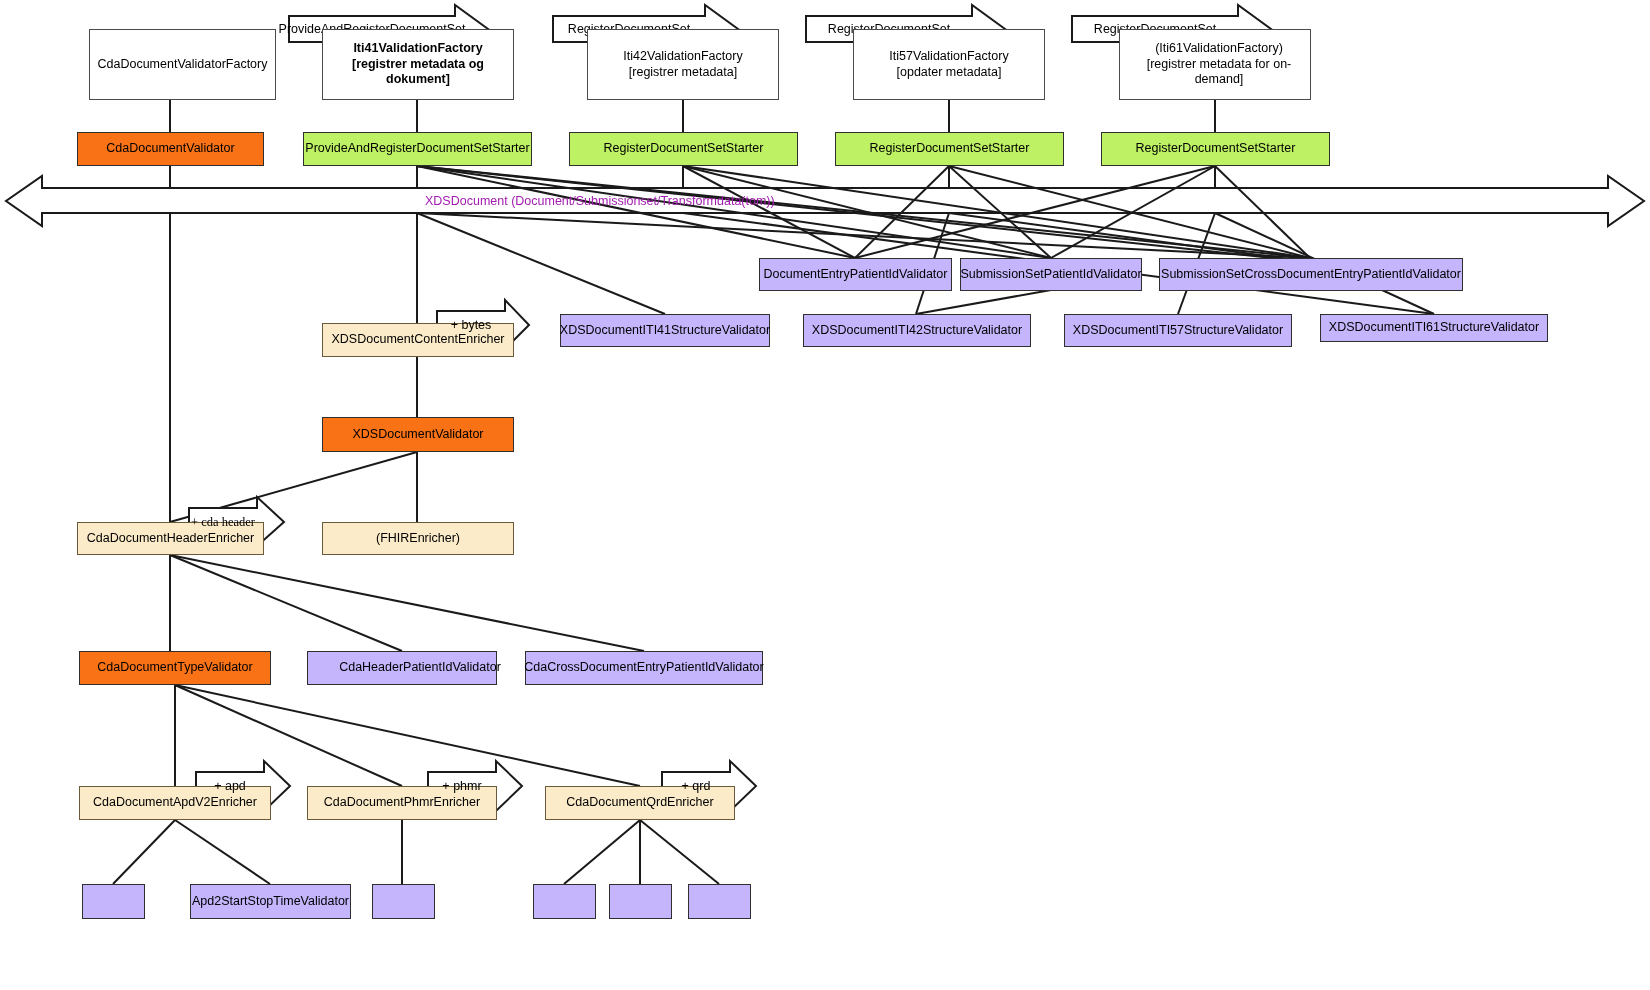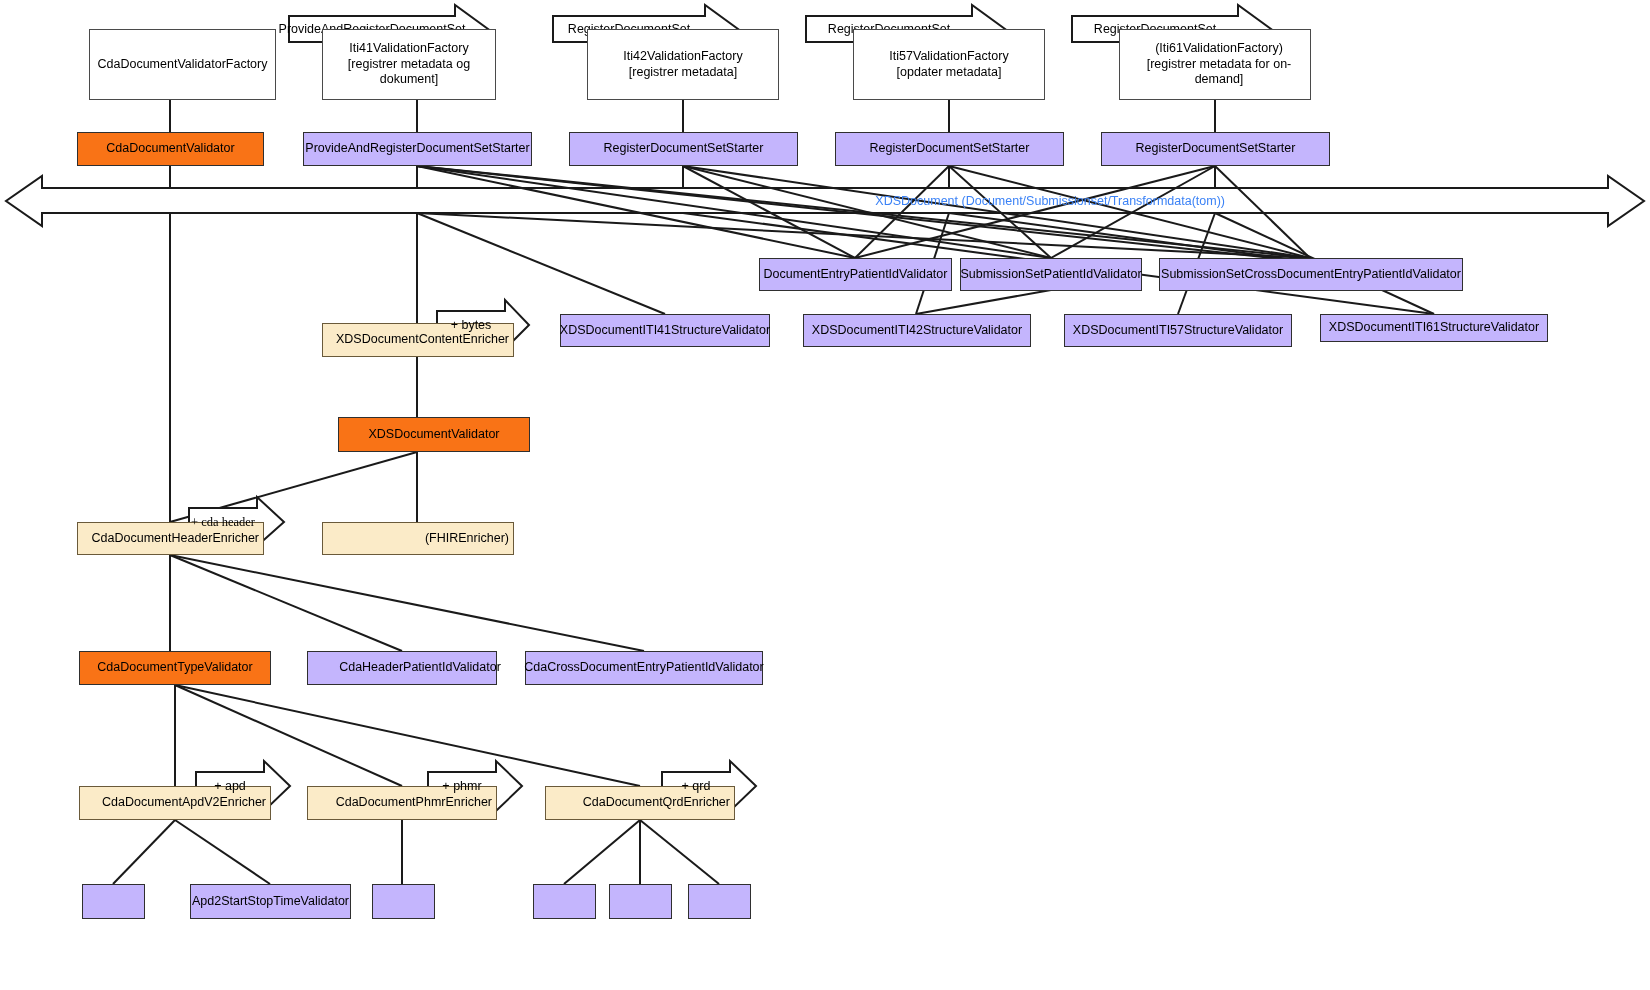--- a/index.html
+++ b/index.html
@@ -4,24 +4,24 @@
 <style>
   html,body{margin:0;padding:0;background:#ffffff;}
   body{font-family:"Liberation Sans",sans-serif;}
   #stage{position:relative;width:1650px;height:990px;overflow:hidden;background:#fff;}
   #wires{position:absolute;left:0;top:0;width:1650px;height:990px;pointer-events:none;}
   .node{position:absolute;box-sizing:border-box;display:flex;align-items:center;justify-content:center;
         text-align:center;border:1.6px solid #3a3a3a;font-size:12.5px;color:#000;line-height:1.25;
         padding:2px 4px;white-space:pre-line;background:#fff;}
   .factory{border:1.6px solid #4a4a4a;background:#fff;}
   .blue{background:#f97316;border-color:#2f2f2f;}
-  .pink{background:#c4b5fd;border-color:#2f2f2f;}
+  .pink{background:#bef264;border-color:#2f2f2f;}
   .green{background:#c4b5fd;border-color:#2f2f2f;}
-  .cream{background:#fbebc8;border-color:#6a5a3a;justify-content:flex-end;}
-  .band-label{position:absolute;font-size:12.5px;color:#3b82f6;text-align:right;}
+  .cream{background:#fbebc8;border-color:#6a5a3a;}
+  .band-label{position:absolute;font-size:12.5px;color:#a21caf;text-align:left;}
   .tag{position:absolute;font-size:12.5px;color:#000;display:flex;align-items:center;
        justify-content:center;pointer-events:none;}
 </style>
 </head>
 <body>
 
 <div id="stage">
 
   <svg id="wires" viewBox="0 0 1650 990">
     <g stroke="#1a1a1a" fill="none" stroke-width="2">
@@ -114,21 +114,21 @@
 
   <div class="tag" style="left:289px;top:16px;width:166px;height:26px;">ProvideAndRegisterDocumentSet</div>
   <div class="tag" style="left:553px;top:16px;width:152px;height:26px;">RegisterDocumentSet</div>
   <div class="tag" style="left:806px;top:16px;width:166px;height:26px;">RegisterDocumentSet</div>
   <div class="tag" style="left:1072px;top:16px;width:166px;height:26px;">RegisterDocumentSet</div>
 
   <div class="node factory" style="left:77px;top:29px;width:187px;height:71px;margin-left:12px;">
     <span>CdaDocumentValidatorFactory</span>
   </div>
 
-  <div class="node factory" style="left:322px;top:29px;width:174px;height:71px;flex-direction:column;">
+  <div class="node factory" style="left:322px;top:29px;width:192px;height:71px;flex-direction:column;font-weight:bold;">
     <span>Iti41ValidationFactory</span>
     <span>[registrer metadata og dokument]</span>
   </div>
 
   <div class="node factory" style="left:587px;top:29px;width:192px;height:71px;flex-direction:column;">
     <span>Iti42ValidationFactory</span>
     <span>[registrer metadata]</span>
   </div>
 
   <div class="node factory" style="left:853px;top:29px;width:192px;height:71px;flex-direction:column;">
@@ -180,21 +180,21 @@
   </div>
   <div class="node green" style="left:1320px;top:314px;width:228px;height:28px;">
     <span>XDSDocumentITI61StructureValidator</span>
   </div>
 
   <div class="node cream" style="left:322px;top:323px;width:192px;height:34px;">
     <span>XDSDocumentContentEnricher</span>
   </div>
   <div class="tag" style="left:437px;top:311px;width:68px;height:28px;">+ bytes</div>
 
-  <div class="node blue" style="left:322px;top:417px;width:192px;height:35px;margin-left:16px;">
+  <div class="node blue" style="left:322px;top:417px;width:192px;height:35px;">
     <span>XDSDocumentValidator</span>
   </div>
 
   <div class="node cream" style="left:77px;top:522px;width:187px;height:33px;">
     <span>CdaDocumentHeaderEnricher</span>
   </div>
   <div class="tag" style="left:189px;top:508px;width:68px;height:28px;font-family:Liberation Serif, serif;">+ cda header</div>
 
   <div class="node cream" style="left:322px;top:522px;width:192px;height:33px;">
     <span>(FHIREnricher)</span>

